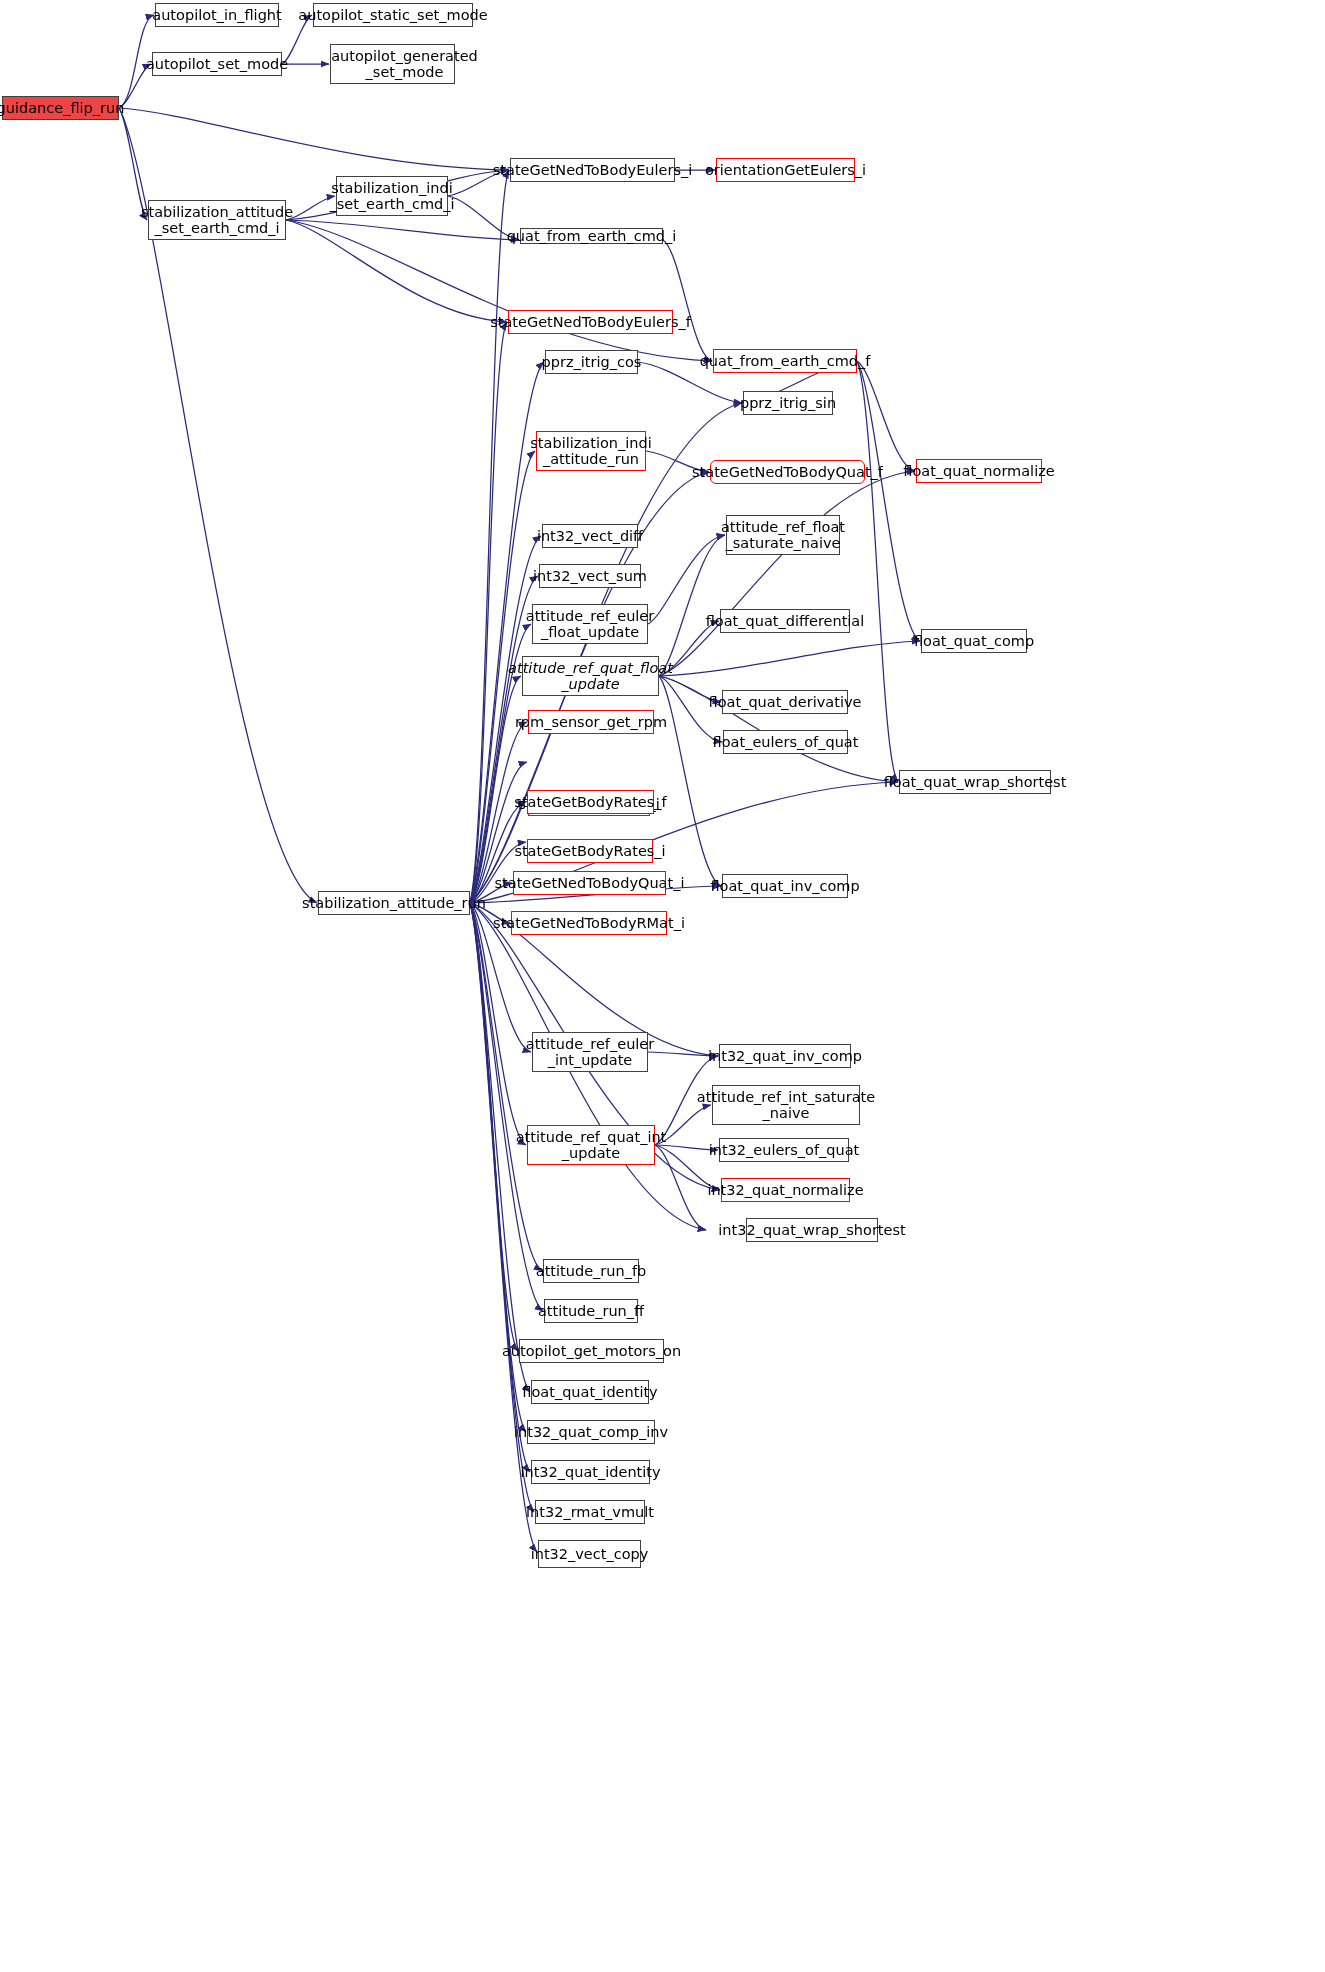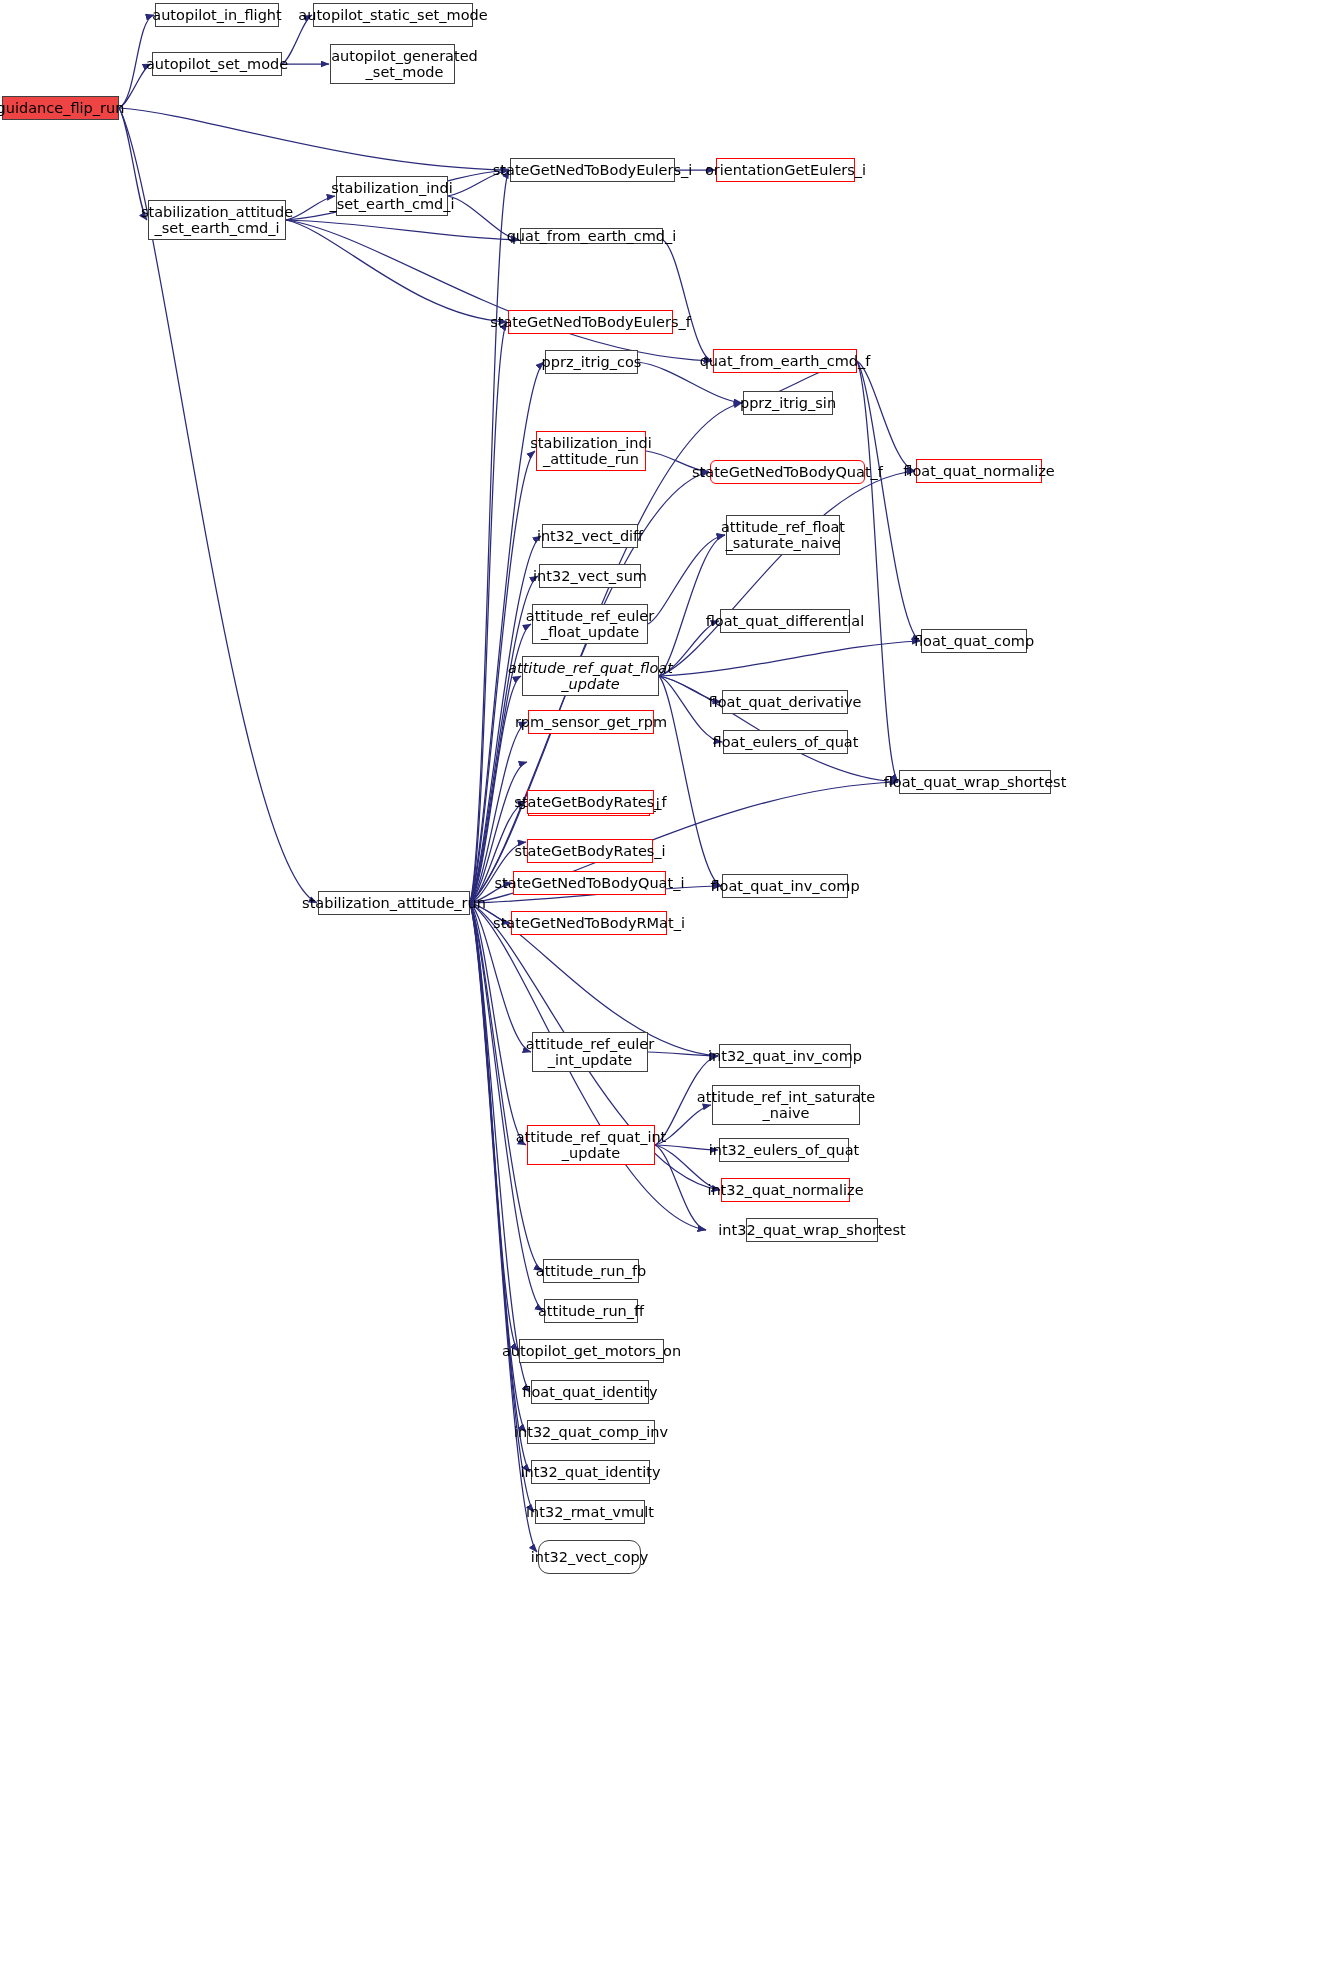--- a/index.html
+++ b/index.html
@@ -181,14 +181,14 @@
     <div class="node" style="left: 719px; top: 1138px; width: 130px; height: 24px;">int32_eulers_of_quat</div>
     <div class="node red" style="left: 721px; top: 1178px; width: 129px; height: 24px;">int32_quat_normalize</div>
     <div class="node" style="left: 707px; top: 1218px; width: 132px; height: 24px; margin-left: 39px;">int32_quat_wrap_shortest</div>
     <div class="node" style="left: 543px; top: 1259px; width: 96px; height: 24px;">attitude_run_fb</div>
     <div class="node" style="left: 544px; top: 1299px; width: 94px; height: 24px;">attitude_run_ff</div>
     <div class="node" style="left: 519px; top: 1339px; width: 145px; height: 24px;">autopilot_get_motors_on</div>
     <div class="node" style="left: 531px; top: 1380px; width: 118px; height: 24px;">float_quat_identity</div>
     <div class="node" style="left: 527px; top: 1420px; width: 128px; height: 24px;">int32_quat_comp_inv</div>
     <div class="node" style="left: 531px; top: 1460px; width: 119px; height: 24px;">int32_quat_identity</div>
     <div class="node" style="left: 535px; top: 1500px; width: 110px; height: 24px;">int32_rmat_vmult</div>
-    <div class="node" style="left: 538px; top: 1540px; width: 103px; height: 34px; border-radius: 11px;">int32_vect_copy</div>
+    <div class="node" style="left: 538px; top: 1540px; width: 103px; height: 28px;">int32_vect_copy</div>
   </div>
 
 </body></html>

